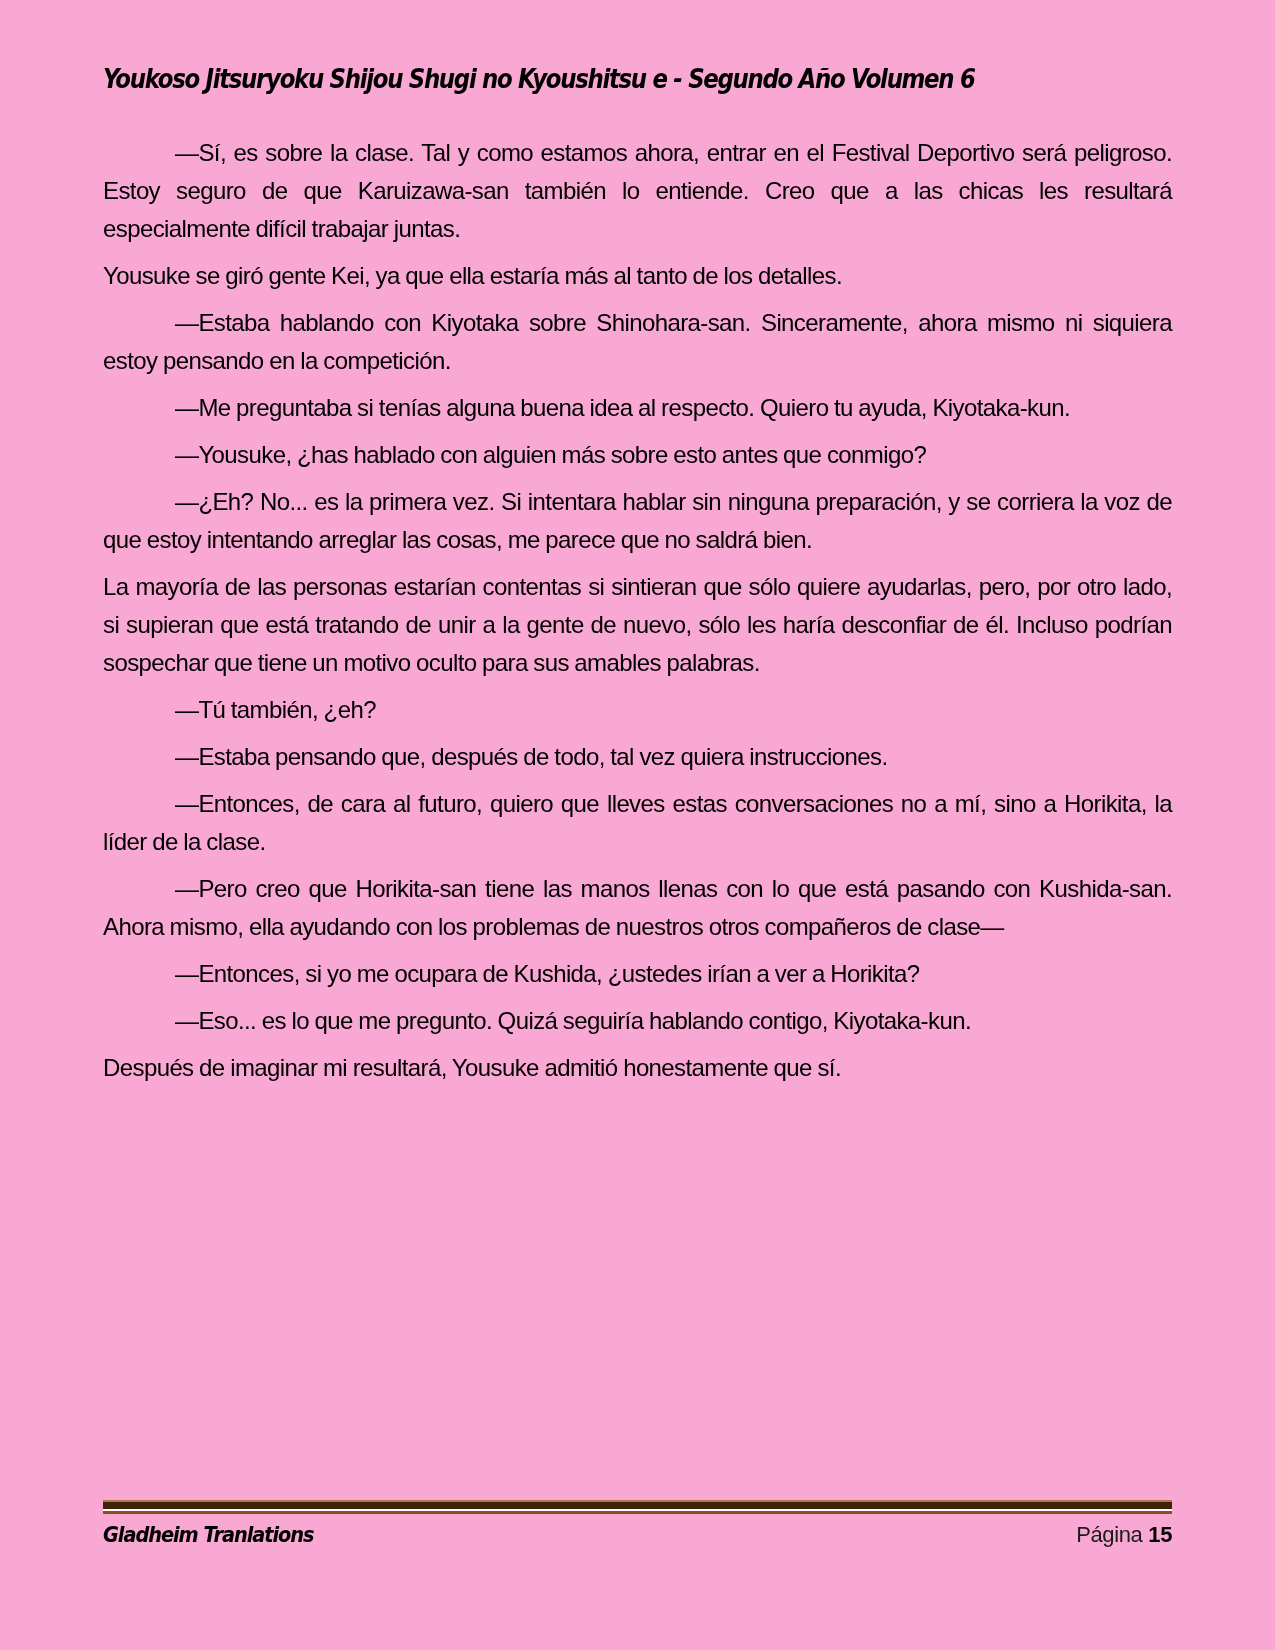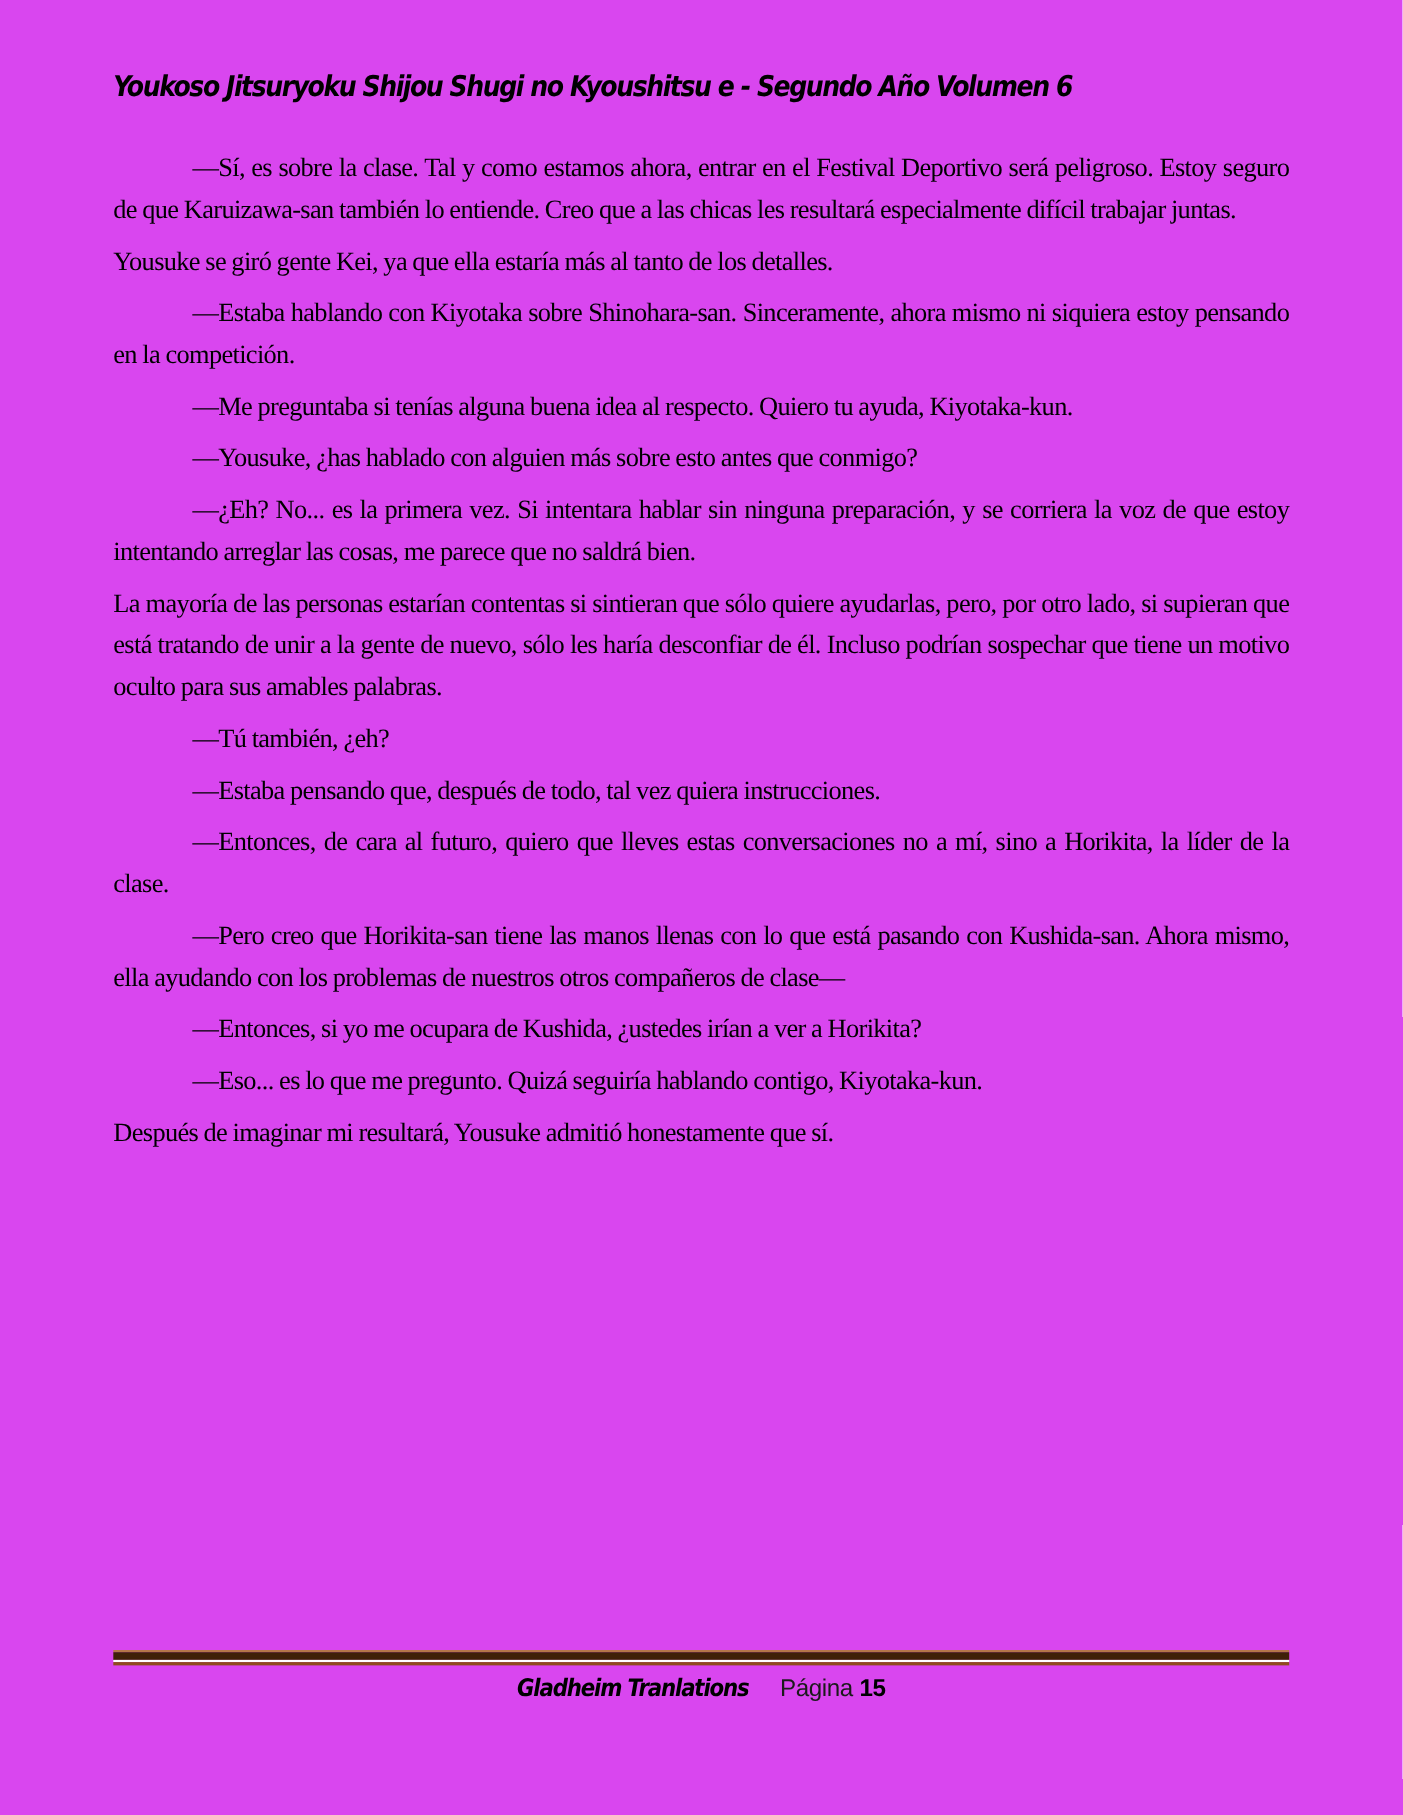--- a/index.html
+++ b/index.html
@@ -1,20 +1,20 @@
 <!DOCTYPE html>
 <html><head>
 <meta charset="utf-8">
 <style>
   html, body { margin: 0; padding: 0; background: #ffffff; }
   .page {
     position: relative;
     width: 1275px;
     height: 1650px;
-    background: #d946ef;
+    background: #f9a8d4;
     font-family: "Liberation Sans", sans-serif;
     color: #000000;
     overflow: hidden;
   }
   .header {
     position: absolute;
     top: 64px;
     left: 103px;
     right: 103px;
   }
@@ -35,42 +35,41 @@
     left: 103px;
     width: 1069px;
     text-align: justify;
     font-size: 24px;
     line-height: 38px;
     letter-spacing: -0.6px;
     word-spacing: -0.5px;
   }
   .content p {
     margin: 0 0 9px 0;
-    font-family: Liberation Serif, serif;
   }
   .content p[data-type="dialogue"] {
     text-indent: 72px;
   }
   .footer-rule {
     position: absolute;
     left: 103px;
     right: 103px;
     top: 1500px;
   }
   .footer-rule .rule-thin-top    { height: 2px; background: #b5764a; }
   .footer-rule .rule-thick       { height: 7px; background: #3f2008; }
   .footer-rule .rule-gap         { height: 2px; background: #ffffff; }
   .footer-rule .rule-thin-bottom { height: 3px; background: #8f4c1e; }
   .footer-bar {
     position: absolute;
     left: 103px;
     right: 103px;
     top: 1522px;
     display: flex;
-    justify-content: center;
+    justify-content: space-between;
     align-items: baseline;
   }
   .footer-brand {
     display: inline-block;
     font-family: "DejaVu Sans", sans-serif;
     font-weight: bold;
     font-style: italic;
     font-size: 22px;
     letter-spacing: -1.2px;
     white-space: nowrap;

